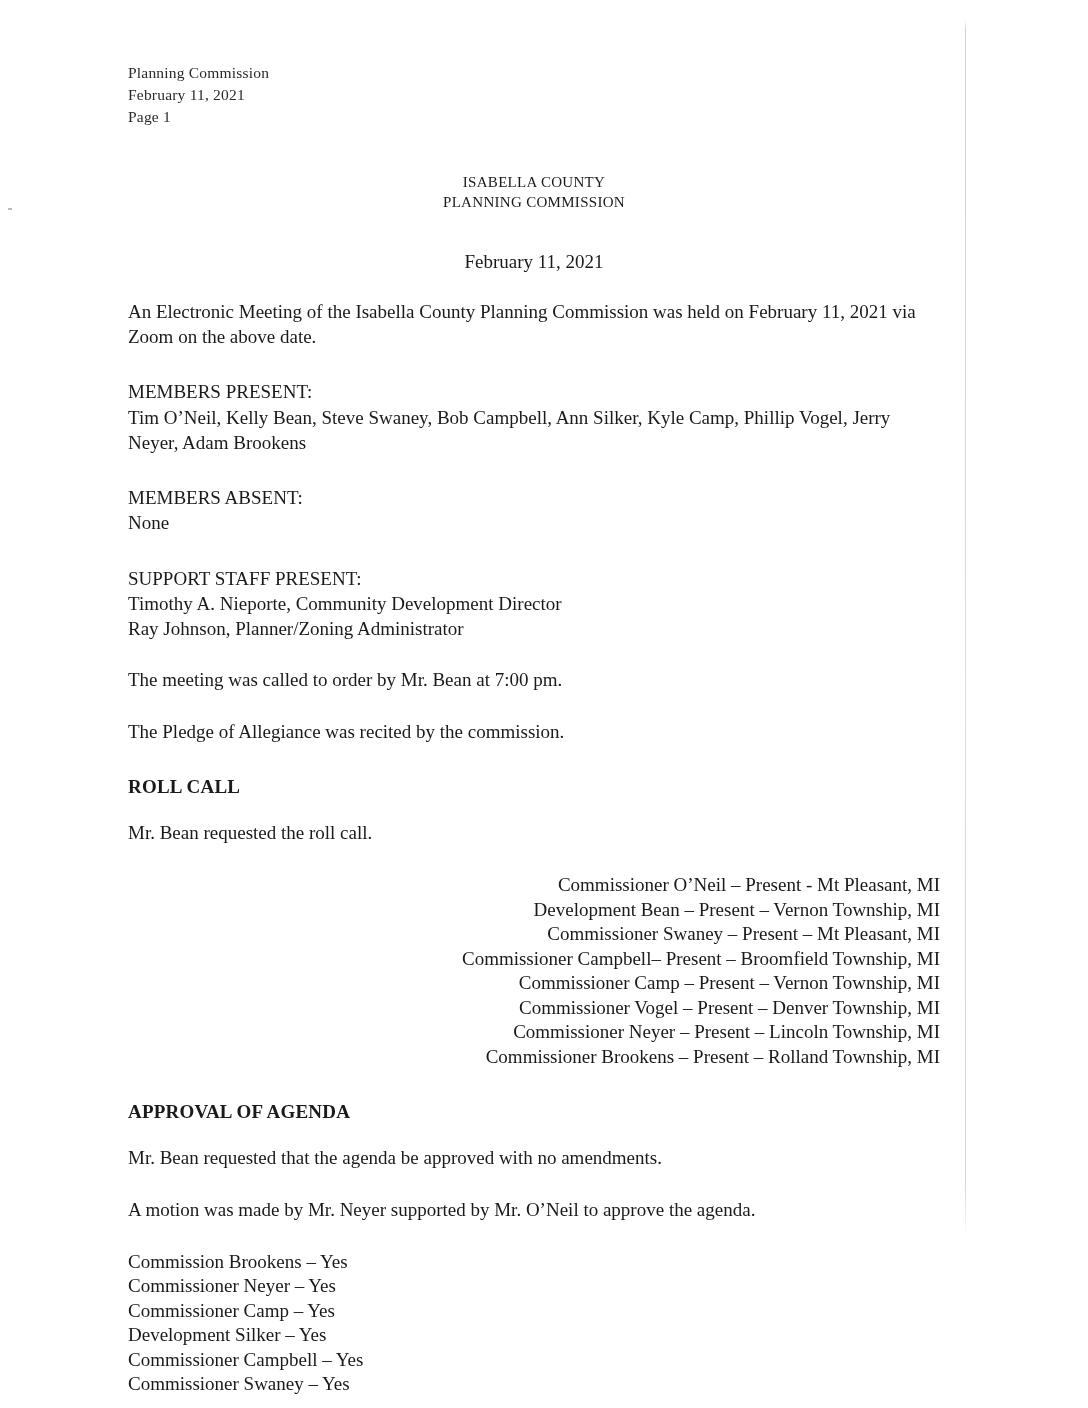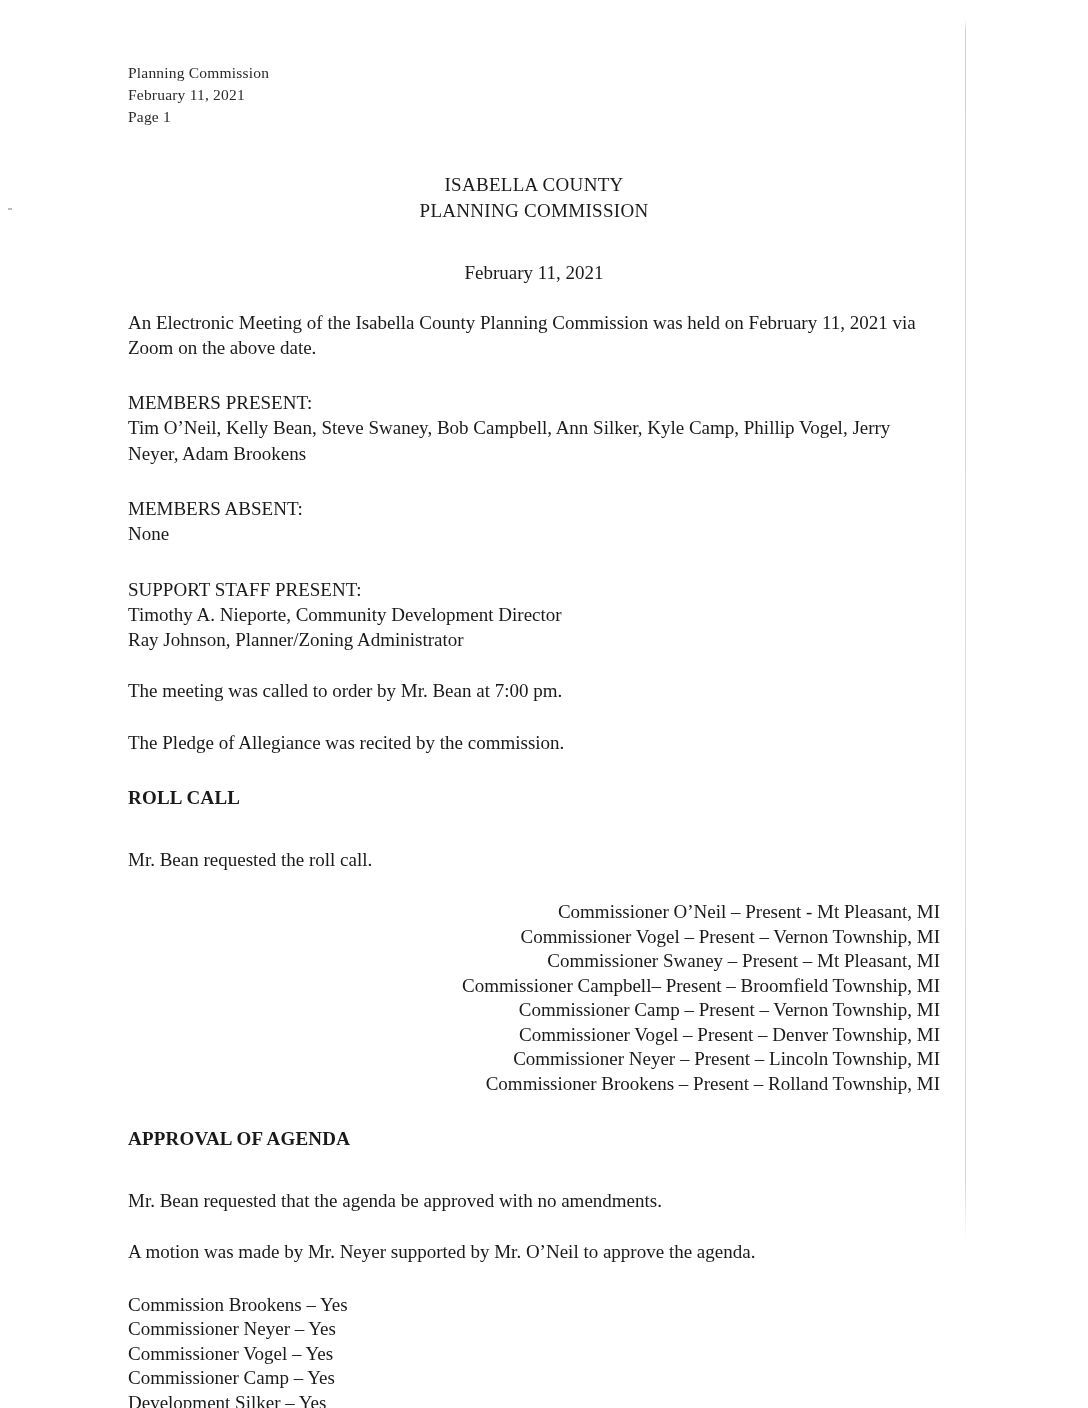--- a/index.html
+++ b/index.html
@@ -54,36 +54,36 @@
     width: 812px;
   }
   .header-block {
     font-size: 15.5px;
     line-height: 1.42;
     letter-spacing: 0.2px;
     color: #2a2a2a;
   }
   .title-block {
     text-align: center;
-    font-size: 19px;
+    font-size: 15px;
     line-height: 1.36;
     margin-top: 44px;
     letter-spacing: 0.3px;
   }
   .date-line {
     text-align: center;
     font-size: 19px;
     margin-top: 38px;
   }
   .para {
     font-size: 19px;
     line-height: 1.33;
     margin-top: 26px;
   }
-  .para.tight { margin-top: 38px; }
+  .para.tight { margin-top: 22px; }
   .attend-row {
     display: flex;
     font-size: 19px;
     line-height: 1.33;
     margin-top: 30px;
     flex-direction: column;
   }
   .attend-label {
     flex: 0 0 auto;
     white-space: nowrap;
@@ -158,39 +158,38 @@
     <div class="para">The meeting was called to order by Mr. Bean at 7:00 pm.</div>
 
     <div class="para">The Pledge of Allegiance was recited by the commission.</div>
 
     <div class="section-head">ROLL CALL</div>
 
     <div class="para tight">Mr. Bean requested the roll call.</div>
 
     <div class="roll-list">
       <div>Commissioner O’Neil – Present - Mt Pleasant, MI</div>
-      <div>Commissioner Vogel – Present – Vernon Township, MI</div>
+      <div>Development Bean – Present – Vernon Township, MI</div>
       <div>Commissioner Swaney – Present – Mt Pleasant, MI</div>
       <div>Commissioner Campbell– Present – Broomfield Township, MI</div>
       <div>Commissioner Camp – Present – Vernon Township, MI</div>
       <div>Commissioner Vogel – Present – Denver Township, MI</div>
       <div>Commissioner Neyer – Present – Lincoln Township, MI</div>
       <div>Commissioner Brookens – Present – Rolland Township, MI</div>
     </div>
 
     <div class="section-head">APPROVAL OF AGENDA</div>
 
     <div class="para tight">Mr. Bean requested that the agenda be approved with no amendments.</div>
 
     <div class="para">A motion was made by Mr. Neyer supported by Mr. O’Neil to approve the agenda.</div>
 
     <div class="vote-list">
       <div>Commission Brookens – Yes</div>
       <div>Commissioner Neyer – Yes</div>
-      <div>Commissioner Vogel – Yes</div>
       <div>Commissioner Camp – Yes</div>
       <div>Development Silker – Yes</div>
       <div>Commissioner Campbell – Yes</div>
       <div>Commissioner Swaney – Yes</div>
     </div>
 
   </div>
 </div>
 
 </body></html>

